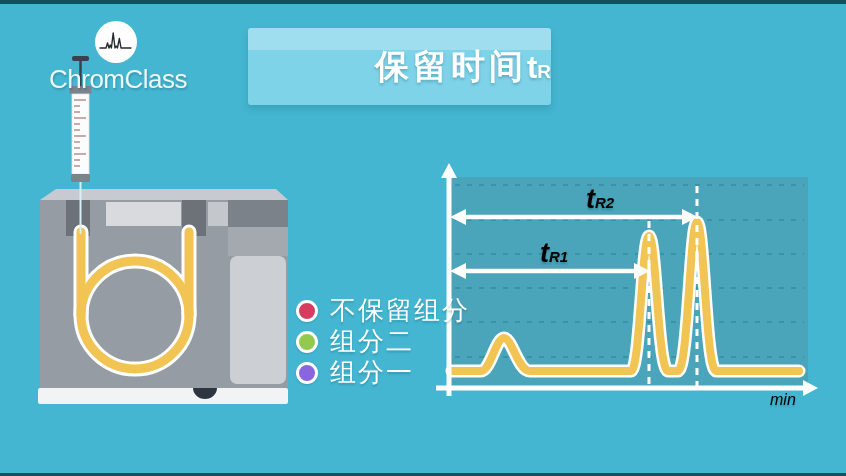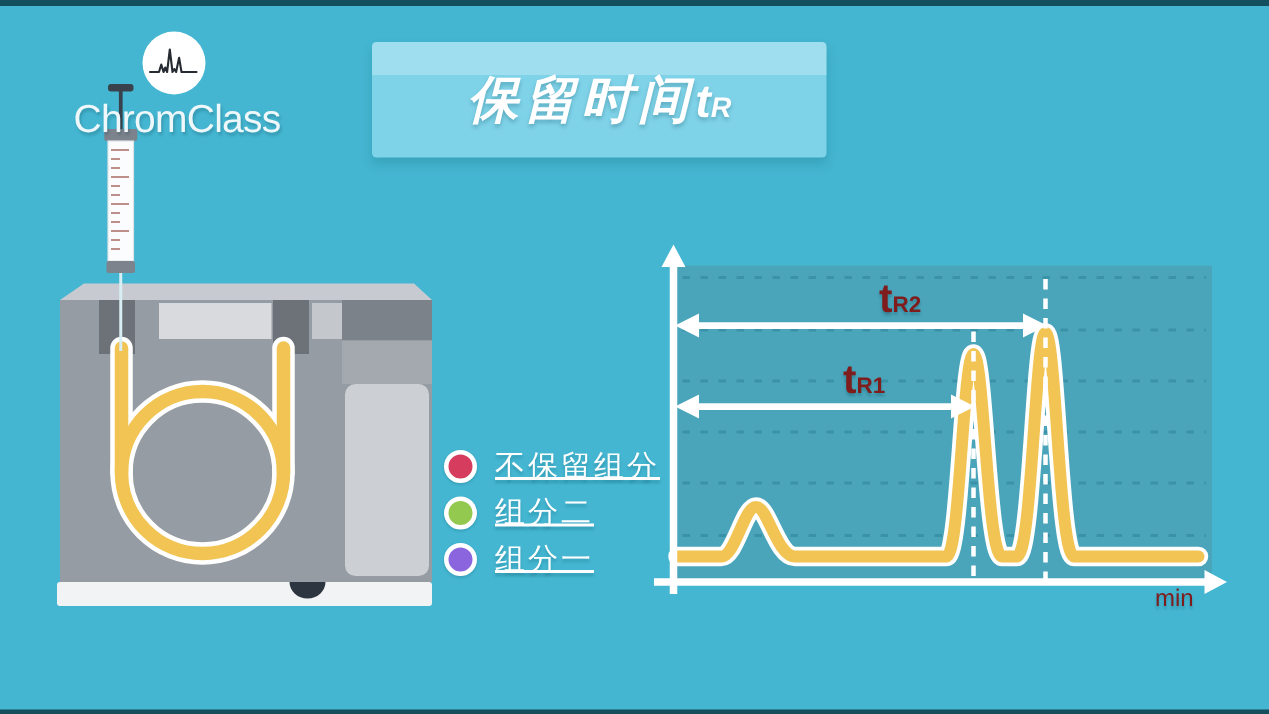--- a/index.html
+++ b/index.html
@@ -5,54 +5,54 @@
   html,body{margin:0;padding:0;background:#222;}
   .slide{
     position:relative;width:846px;height:476px;overflow:hidden;
     background:#44b6d1;
     font-family:"Liberation Sans",sans-serif;
   }
   .edge-bar{position:absolute;left:0;width:846px;background:#134f5c;}
   .edge-bar.top{top:0;height:4px;}
   .edge-bar.bottom{bottom:0;height:3px;}
   .scene{position:absolute;left:0;top:0;z-index:1;}
-  .overlay{position:absolute;z-index:2;color:#7f1d1d;}
+  .overlay{position:absolute;z-index:2;color:#000000;font-style:italic;}
 
   
   .logo{position:absolute;left:44px;top:20px;z-index:3;display:flex;align-items:center;flex-direction:column;}
   .logo .brand{
     margin-left:5px;font-size:26px;font-weight:400;color:#eef7f9;
     letter-spacing:-0.5px;text-shadow:1px 2px 2px rgba(10,60,75,.25);
   }
 
   
   .banner{
     position:absolute;left:248px;top:28px;width:303px;height:77px;z-index:3;
     background:#7fd3e8;border-radius:3px;
     box-shadow:0 4px 7px rgba(8,70,90,.18);
   }
   .banner .shine{position:absolute;left:0;top:0;width:100%;height:22px;background:rgba(255,255,255,.25);border-radius:3px 3px 0 0;}
   .banner .txt{
-    position:absolute;left:0;top:16px;width:100%;text-align:center;
+    position:absolute;left:0;top:16px;width:100%;text-align:right;
     color:#fff;font-weight:bold;font-size:34px;letter-spacing:4px;
-    text-shadow:0 2px 3px rgba(0,70,90,.28);white-space:nowrap;font-style:italic;
+    text-shadow:0 2px 3px rgba(0,70,90,.28);white-space:nowrap;
   }
   .banner .txt .tsym{font-size:31px;letter-spacing:0;}
   .banner .txt .tsub{font-size:19px;letter-spacing:0;}
 
   
   .legend{position:absolute;left:296px;top:300px;z-index:3;display:flex;flex-direction:column;}
   .legend .row{display:flex;align-items:center;height:21px;margin-bottom:10px;}
   .legend .dot{
     width:16px;height:16px;border-radius:50%;
     border:3px solid #fff;box-shadow:0 1px 2px rgba(0,60,80,.2);
   }
   .legend .lab{
-    margin-left:12px;font-size:20px;letter-spacing:2px;color:#fff;
-    text-shadow:0 2px 2px rgba(0,70,90,.25);white-space:nowrap;text-decoration:underline;
+    margin-left:12px;font-size:26px;letter-spacing:2px;color:#fff;
+    text-shadow:0 2px 2px rgba(0,70,90,.25);white-space:nowrap;
   }
 
   
   .tr-label{font-weight:bold;text-shadow:0 2px 2px rgba(0,70,90,.3);white-space:nowrap;}
   .tr-label .t{font-size:27px;}
   .tr-label .sub{font-size:15px;}
   .axis-label{font-size:16px;text-shadow:0 2px 2px rgba(0,70,90,.3);}
 </style>
 </head>
 <body>
@@ -159,16 +159,16 @@
       <span class="dot" style="background-color: rgb(148, 201, 79);"></span>
       <span class="lab">组分二</span>
     </div>
     <div class="row">
       <span class="dot" style="background-color: rgb(138, 101, 222);"></span>
       <span class="lab">组分一</span>
     </div>
   </div>
 
   <div class="overlay tr-label" style="left:586px;top:184px;"><span class="t">t</span><span class="sub">R2</span></div>
-  <div class="overlay tr-label" style="left:562px;top:238px;"><span class="t">t</span><span class="sub">R1</span></div>
+  <div class="overlay tr-label" style="left:540px;top:238px;"><span class="t">t</span><span class="sub">R1</span></div>
   <div class="overlay axis-label" style="left:770px;top:391px;">min</div>
 
 </div>
 
 </body></html>

